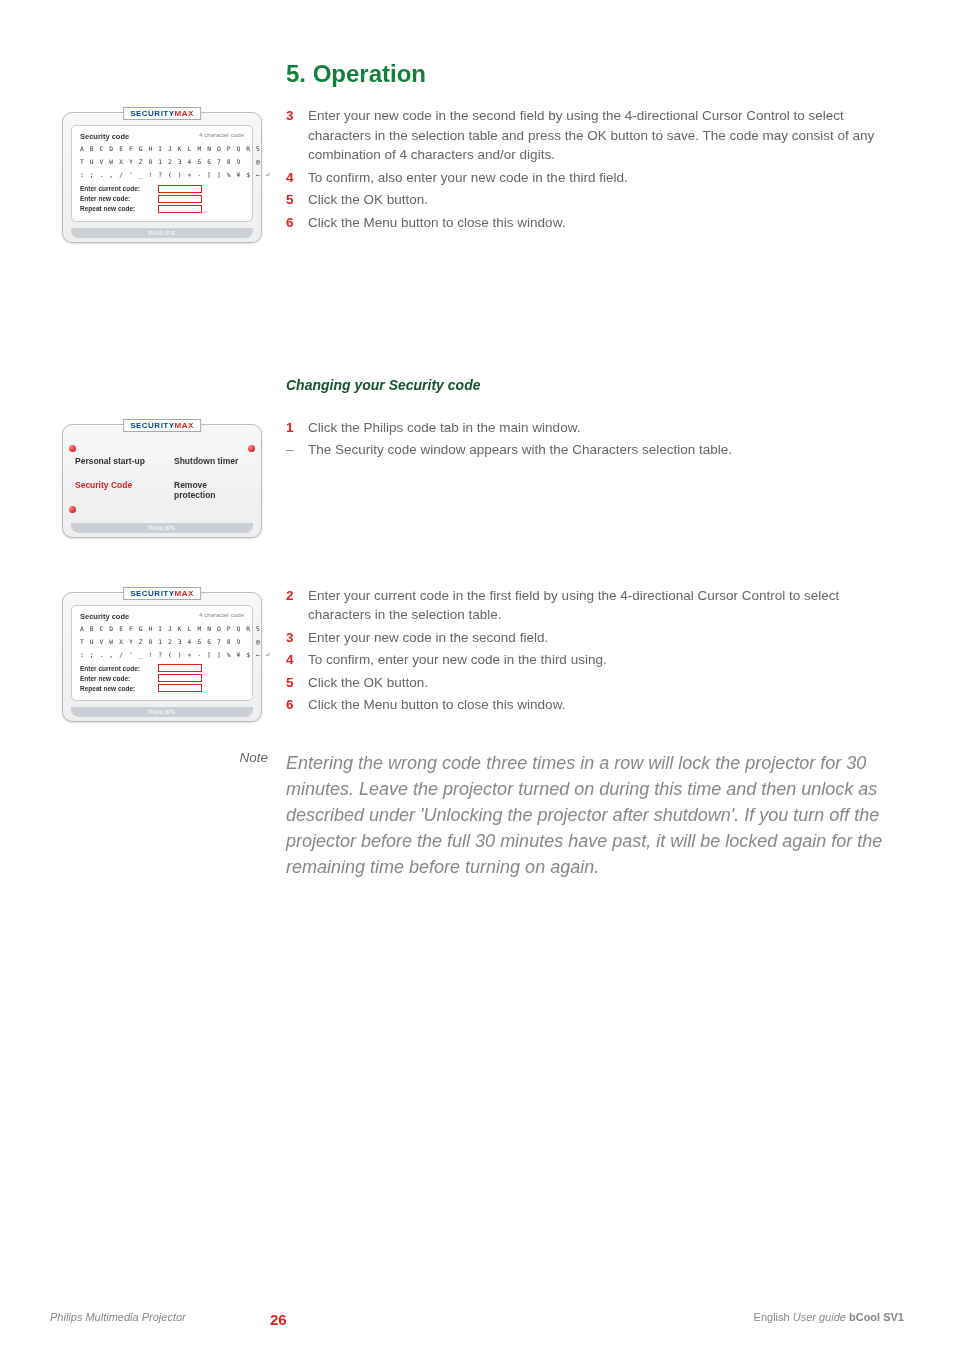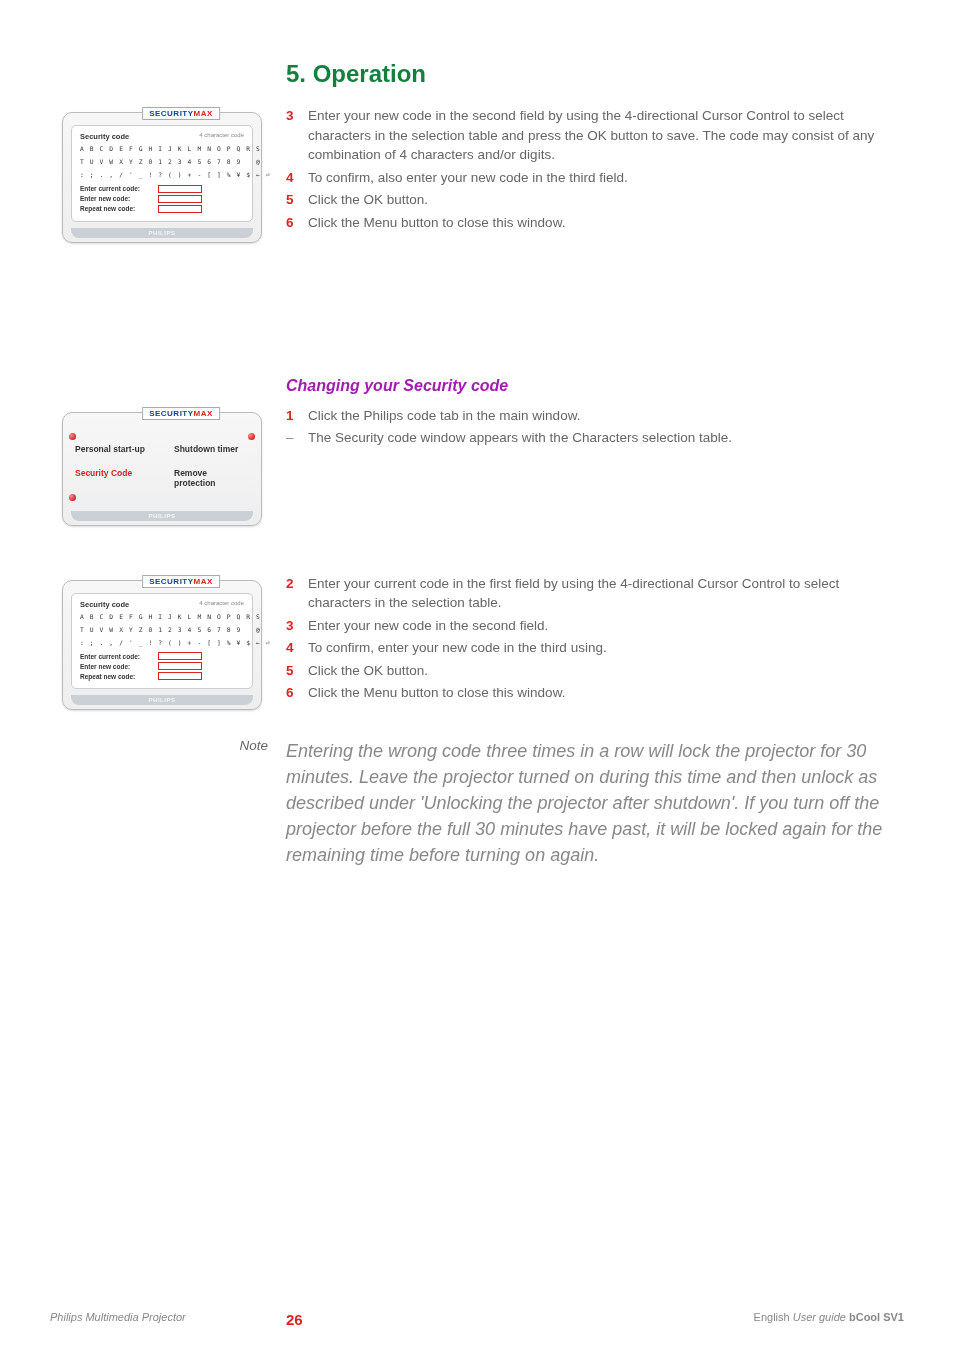--- a/index.html
+++ b/index.html
@@ -58,25 +58,25 @@
     width: 22px;
     flex: 0 0 22px;
   }
   .step-dash {
     color: #888;
     width: 22px;
     flex: 0 0 22px;
   }
   .step-text { color: #666; }
   .subhead {
-    color: #a21caf;
+    color: #14532d;
     font-weight: bold;
     font-style: italic;
-    font-size: 16px;
-    margin-bottom: 5px;
+    font-size: 14px;
+    margin-bottom: 19px;
   }
   .note-label {
     font-weight: normal;
     font-style: italic;
     color: #666;
     font-size: 13.5px;
     text-align: right;
     padding-right: 18px;
   }
   .note-text {
@@ -91,21 +91,21 @@
     left: 50px;
     right: 50px;
     display: flex;
     align-items: baseline;
     font-size: 11px;
     color: #888;
   }
   .footer-left { font-style: italic; }
   .footer-center {
     position: absolute;
-    left: 236px;
+    left: 220px;
     color: #d22;
     font-weight: bold;
     font-size: 15px;
   }
   .footer-right { margin-left: auto; }
   .footer-right .ug { font-style: italic; }
   .footer-right .model { font-weight: bold; }
 
   
   .osd-box {
@@ -122,21 +122,20 @@
   .osd-title {
     position: absolute;
     top: -6px;
     left: 50%;
     transform: translateX(-50%);
     background: #fff;
     border: 1px solid #aaa;
     padding: 1px 6px;
     font-size: 8px;
     letter-spacing: 0.5px;
-    margin-left: 19px;
   }
   .osd-title .s1 { color: #0a4aa0; font-weight: bold; }
   .osd-title .s2 { color: #d22; font-weight: bold; }
   .osd-inner {
     background: #fff;
     border: 1px solid #ccc;
     border-radius: 5px;
     padding: 6px 8px;
     margin-top: 4px;
   }

